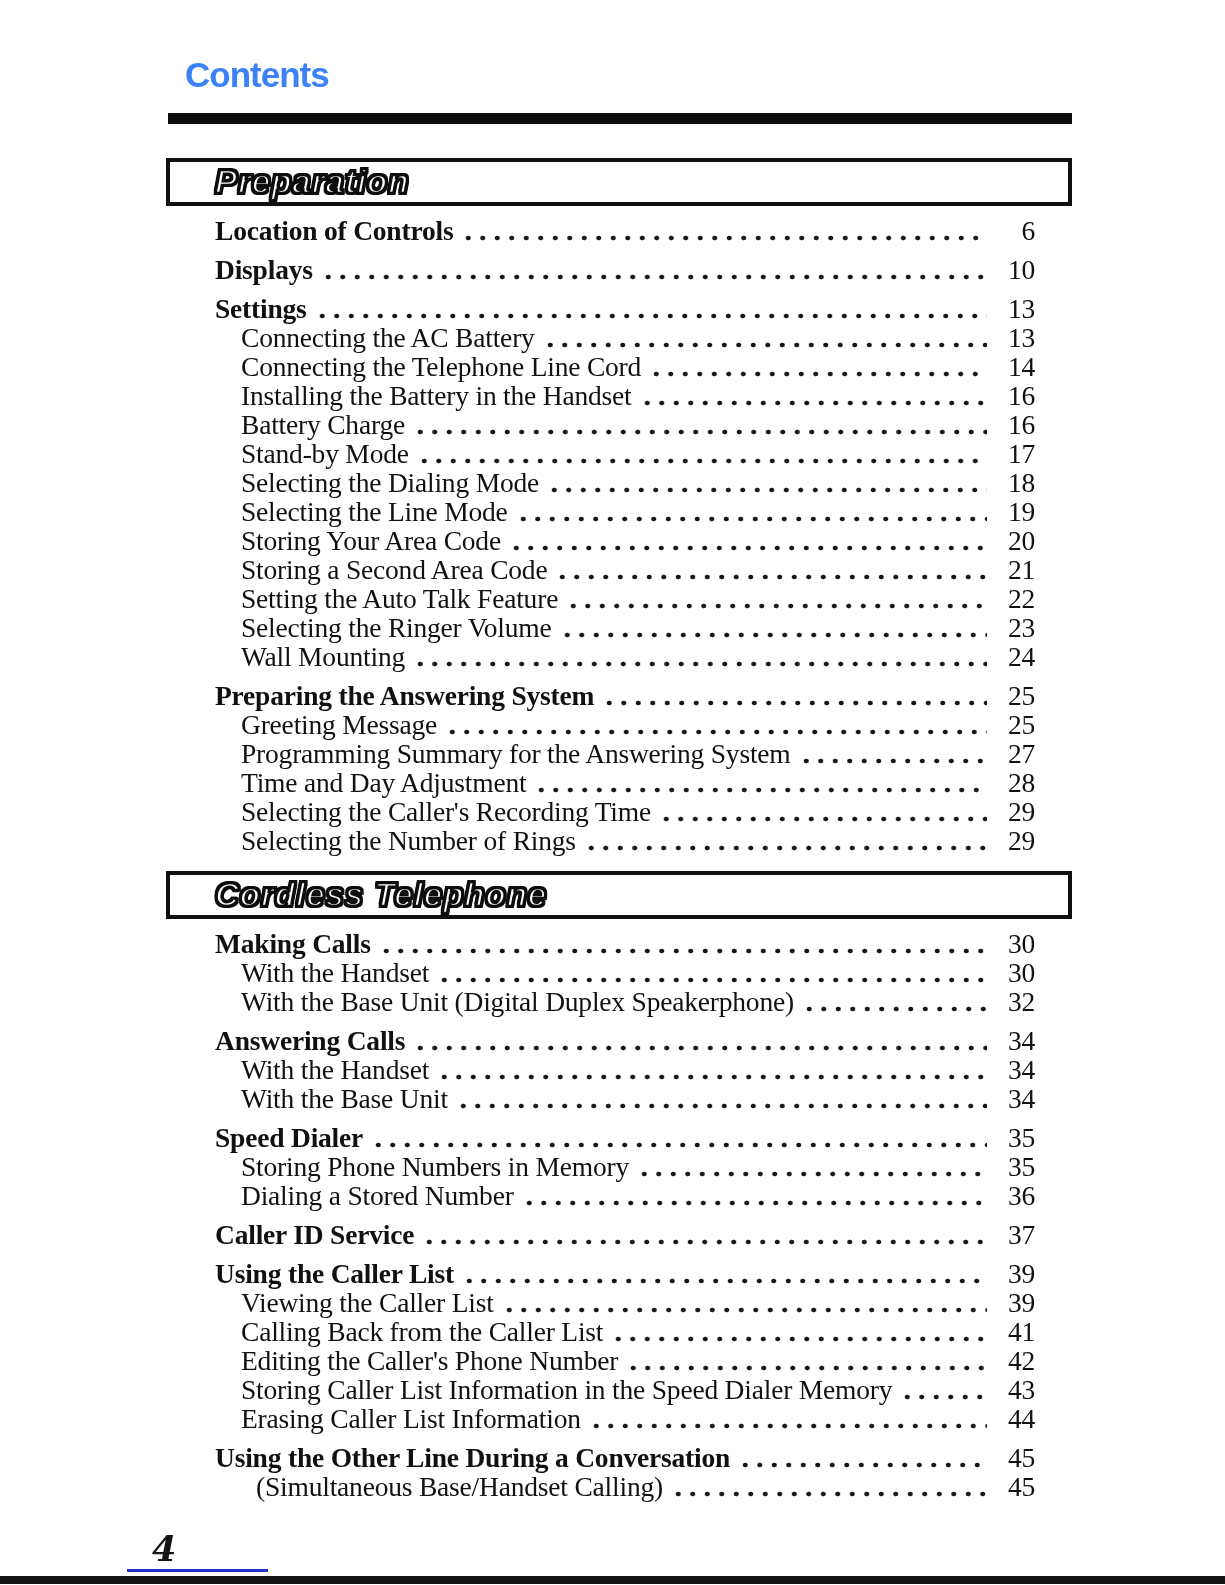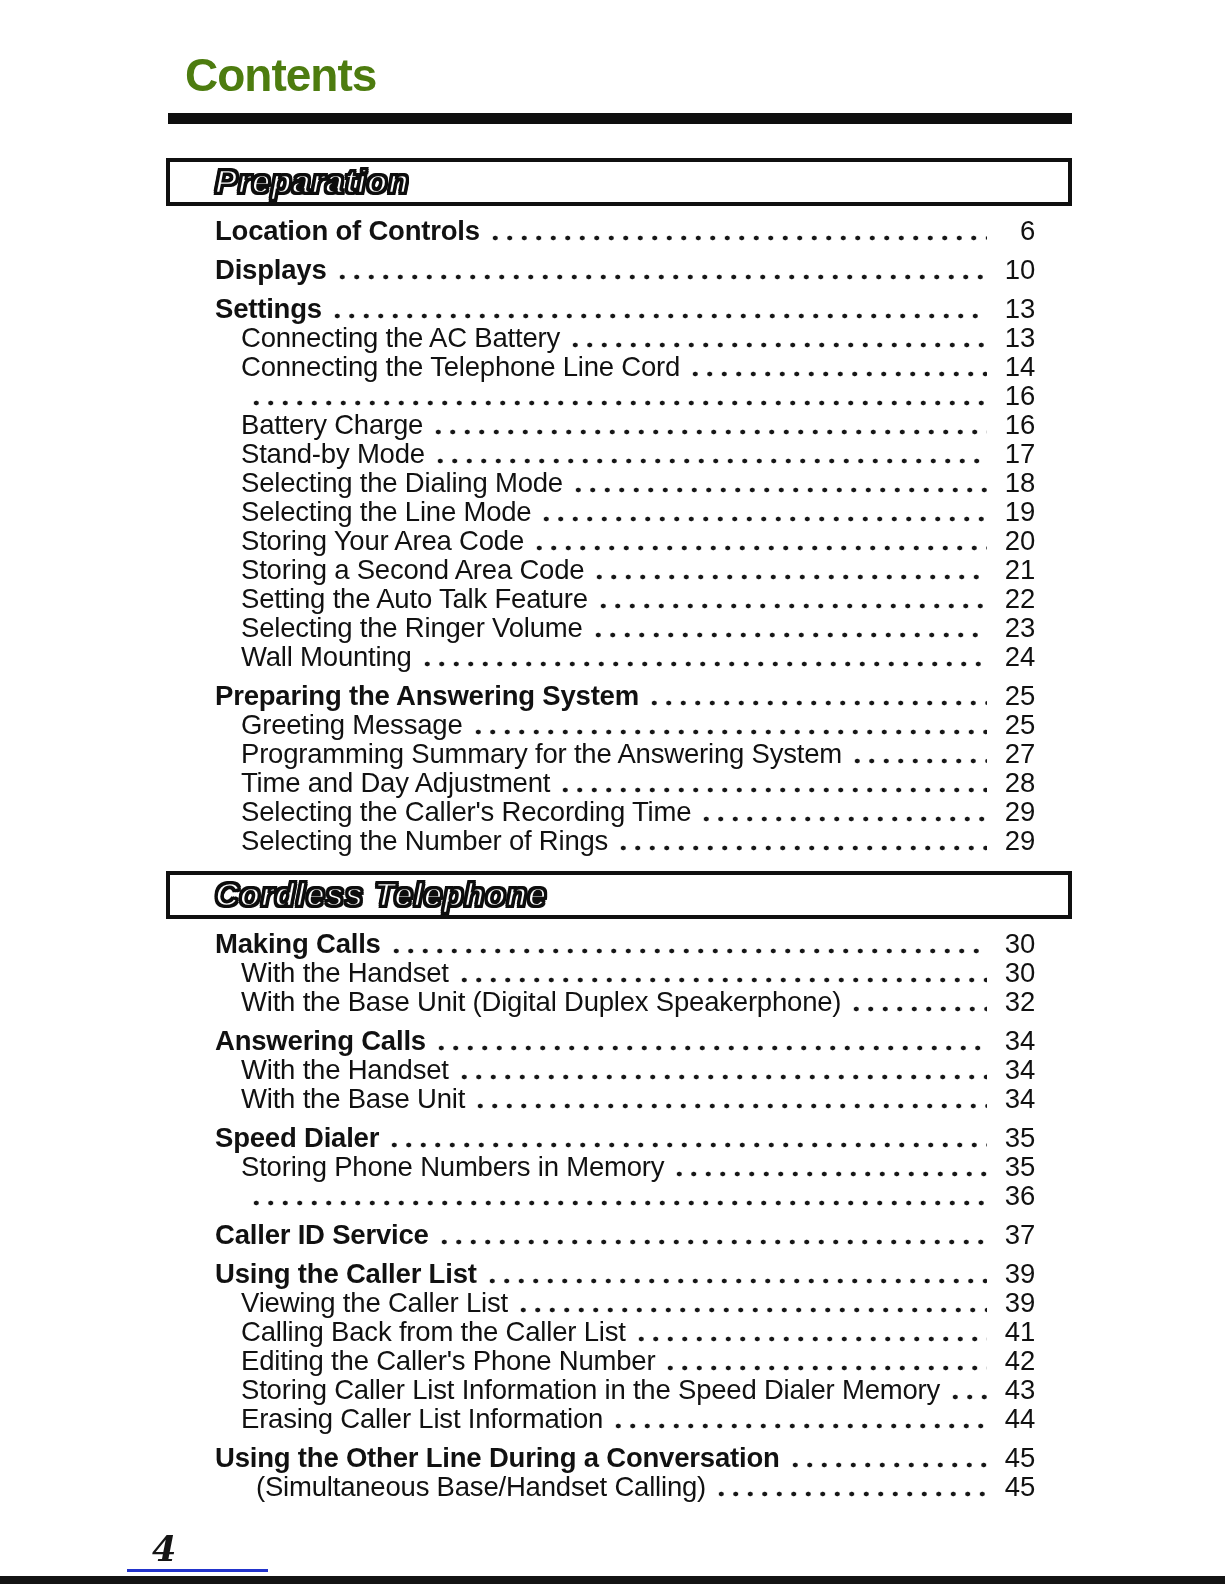--- a/index.html
+++ b/index.html
@@ -8,25 +8,25 @@
     background: #ffffff;
     font-family: "Liberation Sans", sans-serif;
     color: #111;
     position: relative;
     overflow: hidden;
   }
   .page { position: absolute; inset: 0; }
 
   .doc-title {
     margin: 52px 0 0 185px;
-    font-size: 46px;
+    font-size: 35px;
     font-weight: 700;
     letter-spacing: -1px;
     line-height: 46px;
-    color: #4d7c0f;
+    color: #3b82f6;
   }
   .title-rule {
     margin: 15px 0 0 168px;
     width: 904px;
     height: 11px;
     background: #0e0e0e;
   }
 
   .toc { margin-left: 166px; width: 906px; }
 
@@ -50,21 +50,21 @@
     color: #ffffff;
     -webkit-text-stroke: 2.4px #0d0d0d;
     text-shadow:
       2px 2px 0 #0d0d0d, -2px -2px 0 #0d0d0d,
       2px -2px 0 #0d0d0d, -2px 2px 0 #0d0d0d,
       0 2px 0 #0d0d0d, 0 -2px 0 #0d0d0d,
       2px 0 0 #0d0d0d, -2px 0 0 #0d0d0d;
     white-space: nowrap;
   }
 
-  .entries { padding-top: 0; }
+  .entries { padding-top: 0; font-family: Liberation Serif, serif; }
   .entry {
     display: flex;
     align-items: baseline;
     height: 29px;
     font-size: 27.5px;
     letter-spacing: -0.2px;
     line-height: 29px;
     padding-right: 37px;
   }
   .entry .label { white-space: pre; flex-shrink: 0; }
@@ -149,20 +149,21 @@
     <span class="num">13</span>
   </div>
 
   <div class="entry lvl1">
     <span class="label">Connecting the Telephone Line Cord</span>
     <span class="leader"></span>
     <span class="num">14</span>
   </div>
 
   <div class="entry lvl1">
+    <span class="label">Installing the Battery in the Handset</span>
     <span class="leader"></span>
     <span class="num">16</span>
   </div>
 
   <div class="entry lvl1">
     <span class="label">Battery Charge</span>
     <span class="leader"></span>
     <span class="num">16</span>
   </div>
 
@@ -299,20 +300,21 @@
     <span class="num">35</span>
   </div>
 
   <div class="entry lvl1">
     <span class="label">Storing Phone Numbers in Memory</span>
     <span class="leader"></span>
     <span class="num">35</span>
   </div>
 
   <div class="entry lvl1">
+    <span class="label">Dialing a Stored Number</span>
     <span class="leader"></span>
     <span class="num">36</span>
   </div>
 
   <div class="entry lvl0">
     <span class="label">Caller ID Service</span>
     <span class="leader"></span>
     <span class="num">37</span>
   </div>
 

